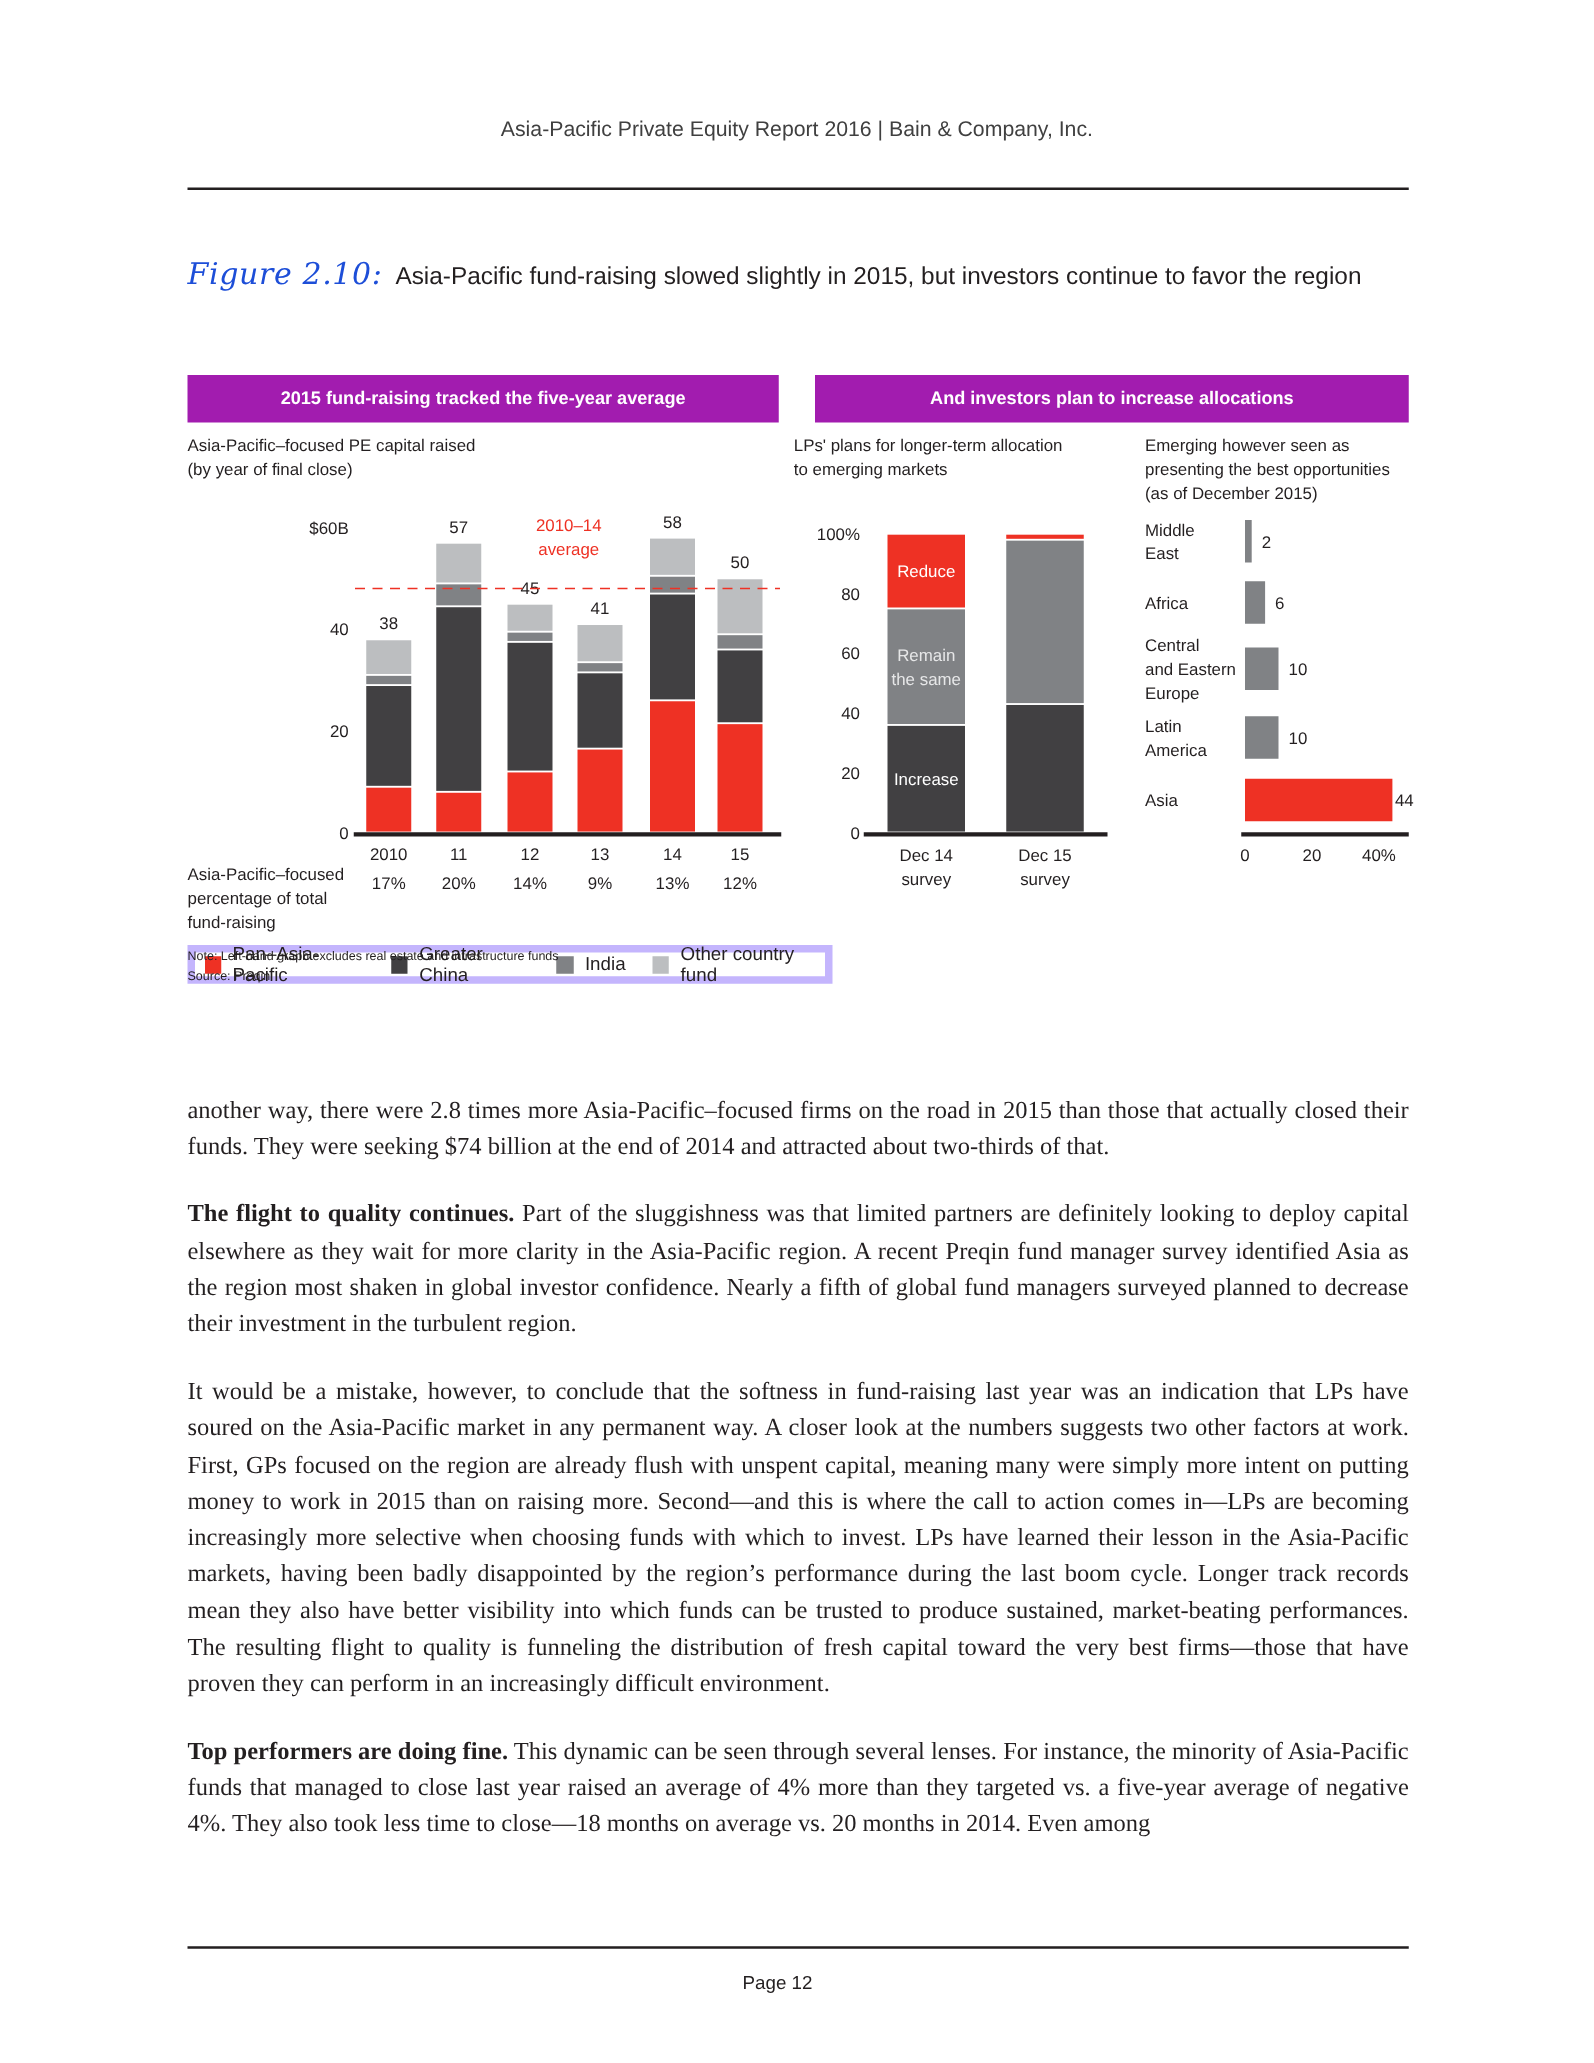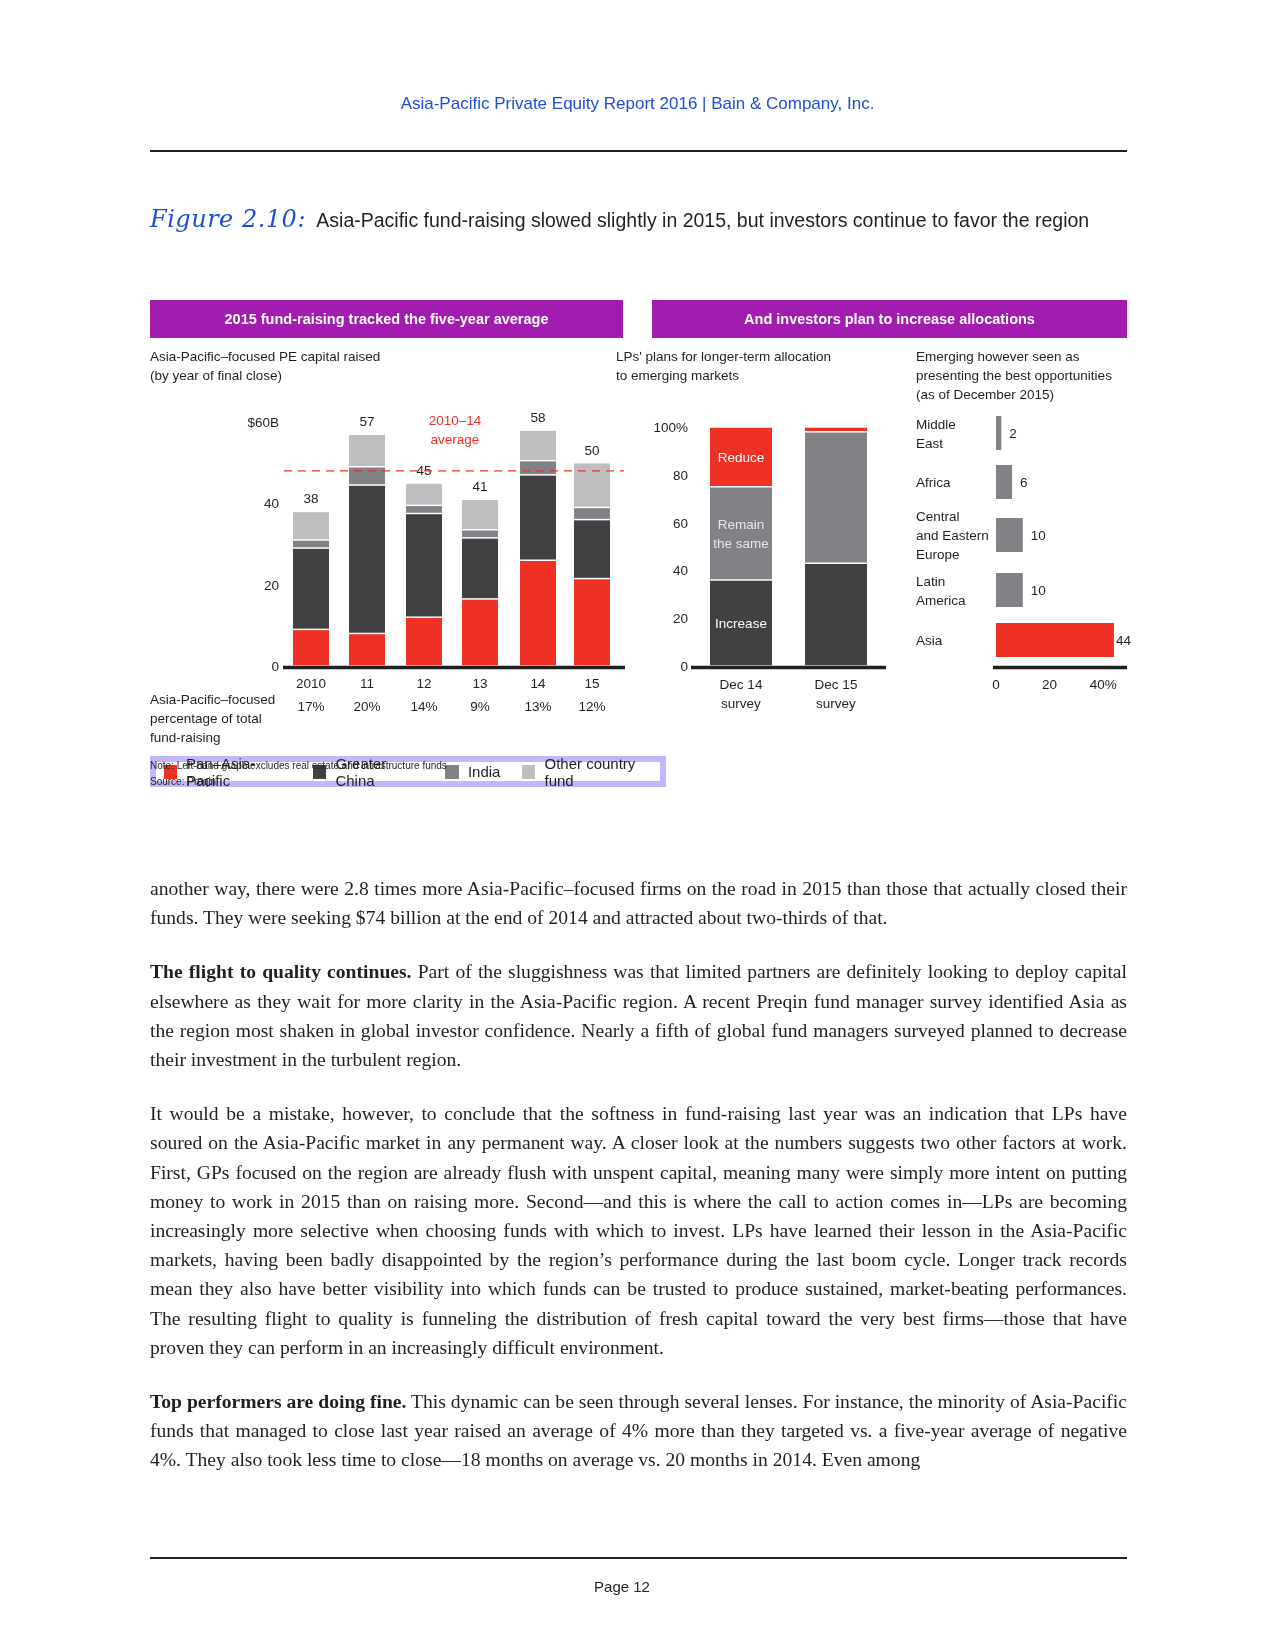--- a/index.html
+++ b/index.html
@@ -1,19 +1,19 @@
 <!DOCTYPE html>
 <html><head>
 <meta charset="utf-8">
 <style>
   * { box-sizing: border-box; margin: 0; padding: 0; }
   html, body { width: 1275px; height: 1650px; background: #fff; overflow: hidden; }
   body { position: relative; font-family: "Liberation Sans", "DejaVu Sans", sans-serif; color: #231f20; }
   .abs { position: absolute; }
-  .running-head { left: 0; width: 1275px; top: 94px; text-align: center; color: #1d4ed8; font-size: 17px; }
+  .running-head { left: 0; width: 1275px; top: 94px; text-align: center; color: #404040; font-size: 17px; }
   .rule { left: 150px; width: 977px; height: 1.5px; background: #231f20; }
   .fig-title { left: 150px; top: 205px; width: 980px; font-size: 19.5px; white-space: nowrap; }
   .fig-title .fig-label { font-family: "DejaVu Serif", serif; font-style: italic; color: #1d4ed8; font-size: 24px; margin-right: 6px; letter-spacing: 0.5px; }
   .panel-head { top: 300px; height: 38px; background: #a21caf; color: #fff; font-size: 14.5px; font-weight: bold; display: flex; align-items: center; justify-content: center; }
   .sub { font-size: 13.5px; line-height: 19px; color: #231f20; }
   svg text { font-family: "Liberation Sans", "DejaVu Sans", sans-serif; }
   .legend { left: 150px; top: 756px; width: 516px; height: 31px; border: 6px solid #c4b5fd; display: flex; align-items: center; padding-left: 8px; gap: 0; font-size: 15px; }
   .legend .item { display: flex; align-items: center; margin-right: 22px; }
   .legend .sw { width: 14px; height: 14px; margin-right: 9px; }
   .note { left: 150px; top: 758px; font-size: 10px; line-height: 16px; }
@@ -33,21 +33,21 @@
   <span>Asia-Pacific fund-raising slowed slightly in 2015, but investors continue to favor the region</span>
 </div>
 
 <div class="abs panel-head" style="left:150px; width:473px;">2015 fund-raising tracked the five-year average</div>
 <div class="abs panel-head" style="left:652px; width:475px;">And investors plan to increase allocations</div>
 
 <div class="abs sub" style="left:150px; top:347px;">
   <div>Asia-Pacific–focused PE capital raised</div>
   <div>(by year of final close)</div>
 </div>
-<div class="abs sub" style="left:616px; top:347px;">
+<div class="abs sub" style="left:635px; top:347px;">
   <div>LPs' plans for longer-term allocation</div>
   <div>to emerging markets</div>
 </div>
 <div class="abs sub" style="left:916px; top:347px;">
   <div>Emerging however seen as</div>
   <div>presenting the best opportunities</div>
   <div>(as of December 2015)</div>
 </div>
 
 <svg id="charts" class="abs" style="left:0; top:0;" width="1275" height="760">

